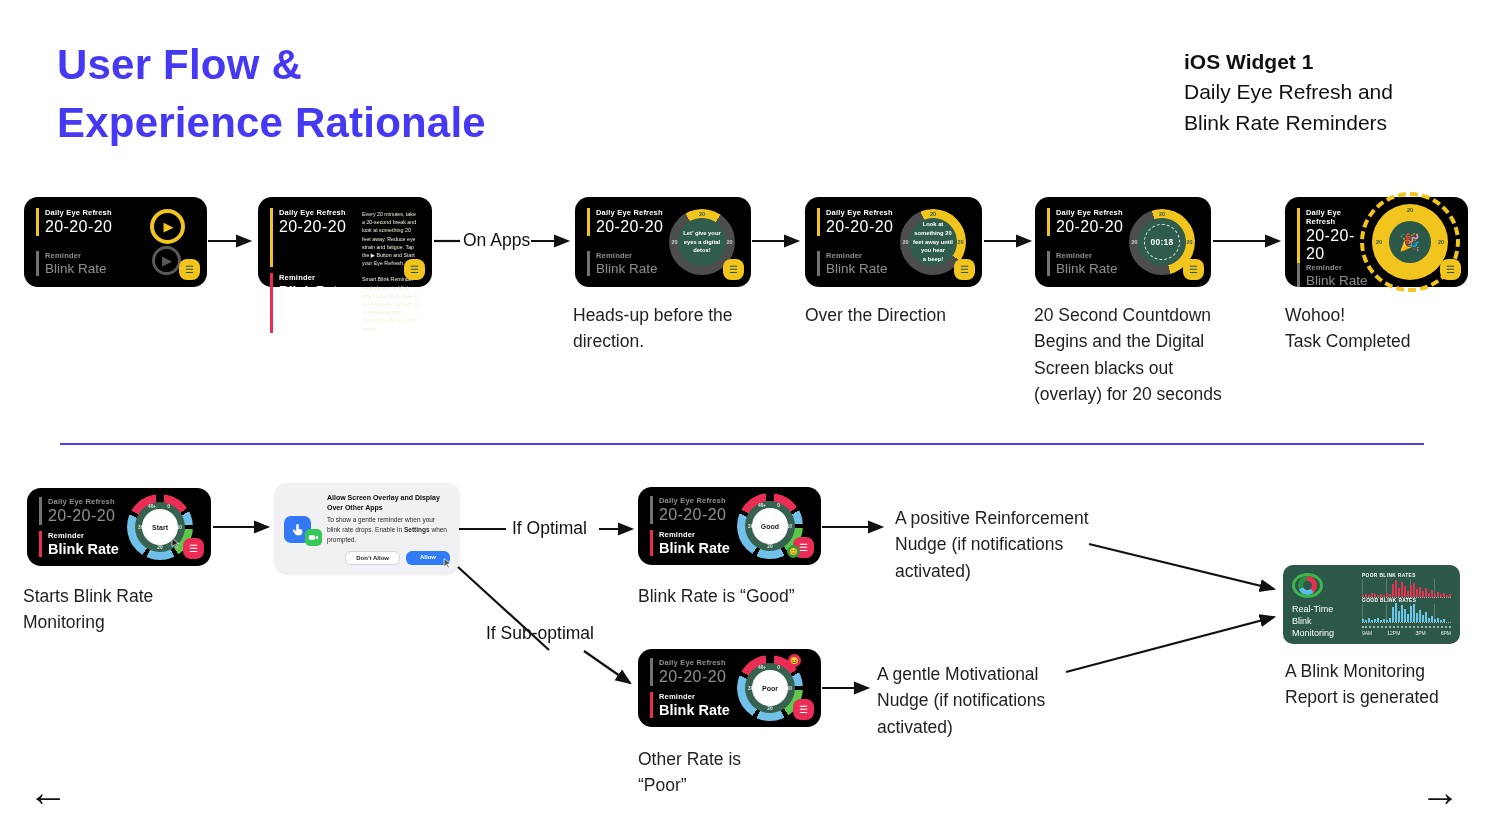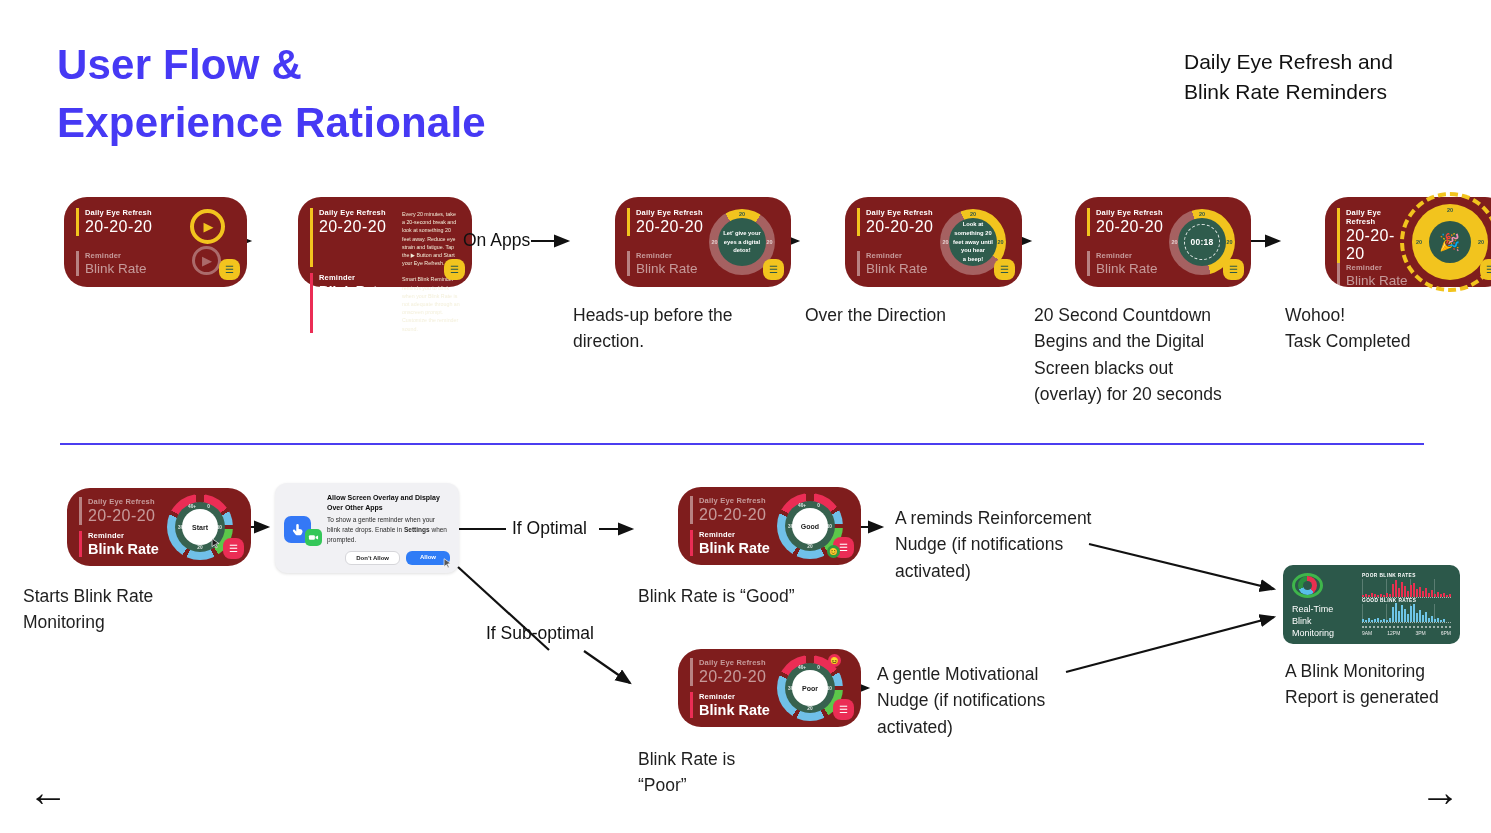--- a/index.html
+++ b/index.html
@@ -6,21 +6,21 @@
   body { background:#fff; font-family:"Liberation Sans", sans-serif; }
   .canvas { position:relative; width:1491px; height:833px; background:#fff; overflow:hidden; }
   .pre { white-space:pre-line; }
 
   
   .page-title { position:absolute; left:57px; top:36px; font-size:42px; font-weight:bold; color:#4639f4; line-height:1.38; letter-spacing:.2px; }
   .hdr-right { position:absolute; left:1184px; top:47px; font-size:21px; color:#111; line-height:1.45; }
   .hdr-right .bold { font-weight:bold; }
 
   
-  .widget { position:absolute; background:#7f1d1d; border-radius:23px; color:#fff; display:flex; padding:11px 12px;margin-left:40px; }
+  .widget { position:absolute; background:#000000; border-radius:14px; color:#fff; display:flex; padding:11px 12px; }
   .wcol { display:flex; flex-direction:column; justify-content:space-between; flex:1; min-width:0; }
   .wsec { padding-left:6px; border-left:3px solid transparent; }
   .bar-yellow { border-left-color:#f2c41e; }
   .bar-red { border-left-color:#eb2d55; }
   .bar-gray { border-left-color:rgba(255,255,255,.45); }
   .wlabel { font-size:7.5px; font-weight:bold; letter-spacing:.2px; }
   .wbig { font-size:16px; letter-spacing:.4px; margin-top:1px; }
   .wmid { font-size:13.5px; margin-top:1px; }
   .dim { color:rgba(255,255,255,.55); }
   .menu { position:absolute; right:7px; bottom:7px; width:21px; height:21px; border-radius:8px; display:flex; align-items:center; justify-content:center; }
@@ -144,20 +144,21 @@
     <line x1="584" y1="651" x2="630" y2="683" stroke="#111" stroke-width="2.2" marker-end="url(#ah)"></line>
     <line x1="822" y1="527" x2="882" y2="527" stroke="#111" stroke-width="2.2" marker-end="url(#ah)"></line>
     <line x1="1089" y1="544" x2="1274" y2="589" stroke="#111" stroke-width="2.2" marker-end="url(#ah)"></line>
     <line x1="822" y1="688" x2="868" y2="688" stroke="#111" stroke-width="2.2" marker-end="url(#ah)"></line>
     <line x1="1066" y1="672" x2="1274" y2="617" stroke="#111" stroke-width="2.2" marker-end="url(#ah)"></line>
   </svg>
 
   <div class="page-title pre">User Flow &amp;
 Experience Rationale</div>
   <div class="hdr-right">
+    <div class="bold">iOS Widget 1</div>
     <div class="pre">Daily Eye Refresh and
 Blink Rate Reminders</div>
   </div>
 
   <div class="widget" style="left:24px;top:197px;width:183px;height:90px">
     <div class="wcol">
       <div class="wsec bar-yellow">
         <div class="wlabel">Daily Eye Refresh</div>
         <div class="wbig">20-20-20</div>
       </div>
@@ -425,21 +426,21 @@
       <div class="gcenter">
           <span>Poor</span>
         </div>
       <div class="gbadge badge-poor">😖</div>
     </div>
     <div class="menu menu-pink">
         <span class="micon">☰</span>
       </div>
   </div>
 
-  <div class="caption pre" style="left:895px;top:505px;width:260px">A reminds Reinforcement
+  <div class="caption pre" style="left:895px;top:505px;width:260px">A positive Reinforcement
 Nudge (if notifications
 activated)</div>
   <div class="caption pre" style="left:877px;top:661px;width:260px">A gentle Motivational
 Nudge (if notifications
 activated)</div>
 
   <div class="report" style="left:1283px;top:565px;width:177px;height:79px">
     <div class="rp-left">
       <div class="rp-logo">
           <div class="rp-pie">
@@ -525,21 +526,21 @@
         <span>12PM</span>
         <span>3PM</span>
         <span>6PM</span>
       </div>
     </div>
   </div>
 
   <div class="caption pre" style="left:23px;top:583px;width:220px">Starts Blink Rate
 Monitoring</div>
   <div class="caption" style="left:638px;top:583px;width:230px">Blink Rate is “Good”</div>
-  <div class="caption pre" style="left:638px;top:746px;width:220px">Blink Rate is
+  <div class="caption pre" style="left:638px;top:746px;width:220px">Other Rate is
 “Poor”</div>
   <div class="caption pre" style="left:1285px;top:658px;width:240px">A Blink Monitoring
 Report is generated</div>
 
   <div class="nav-arrow" style="left:28px;top:772px">←</div>
   <div class="nav-arrow" style="left:1420px;top:772px">→</div>
 
 </div>
 
 </body></html>

